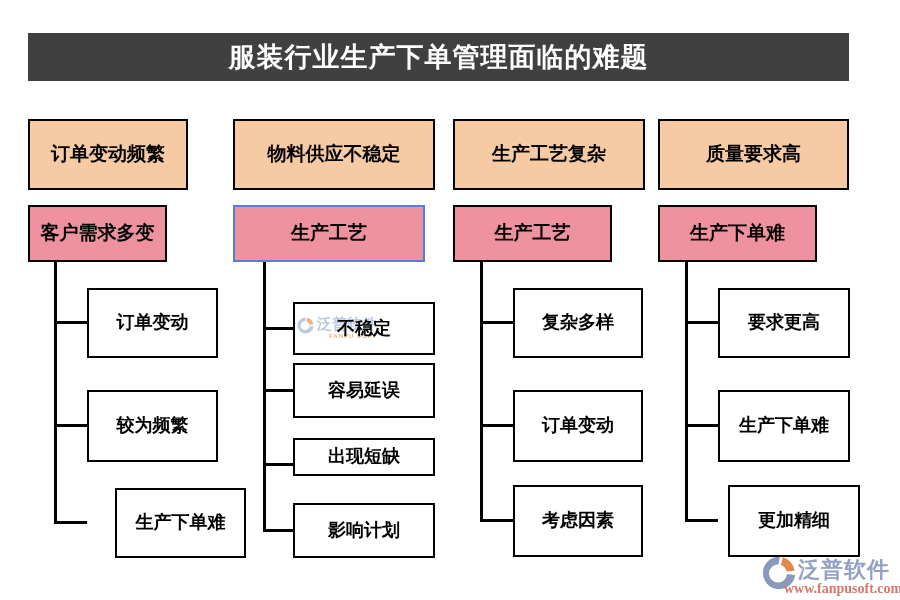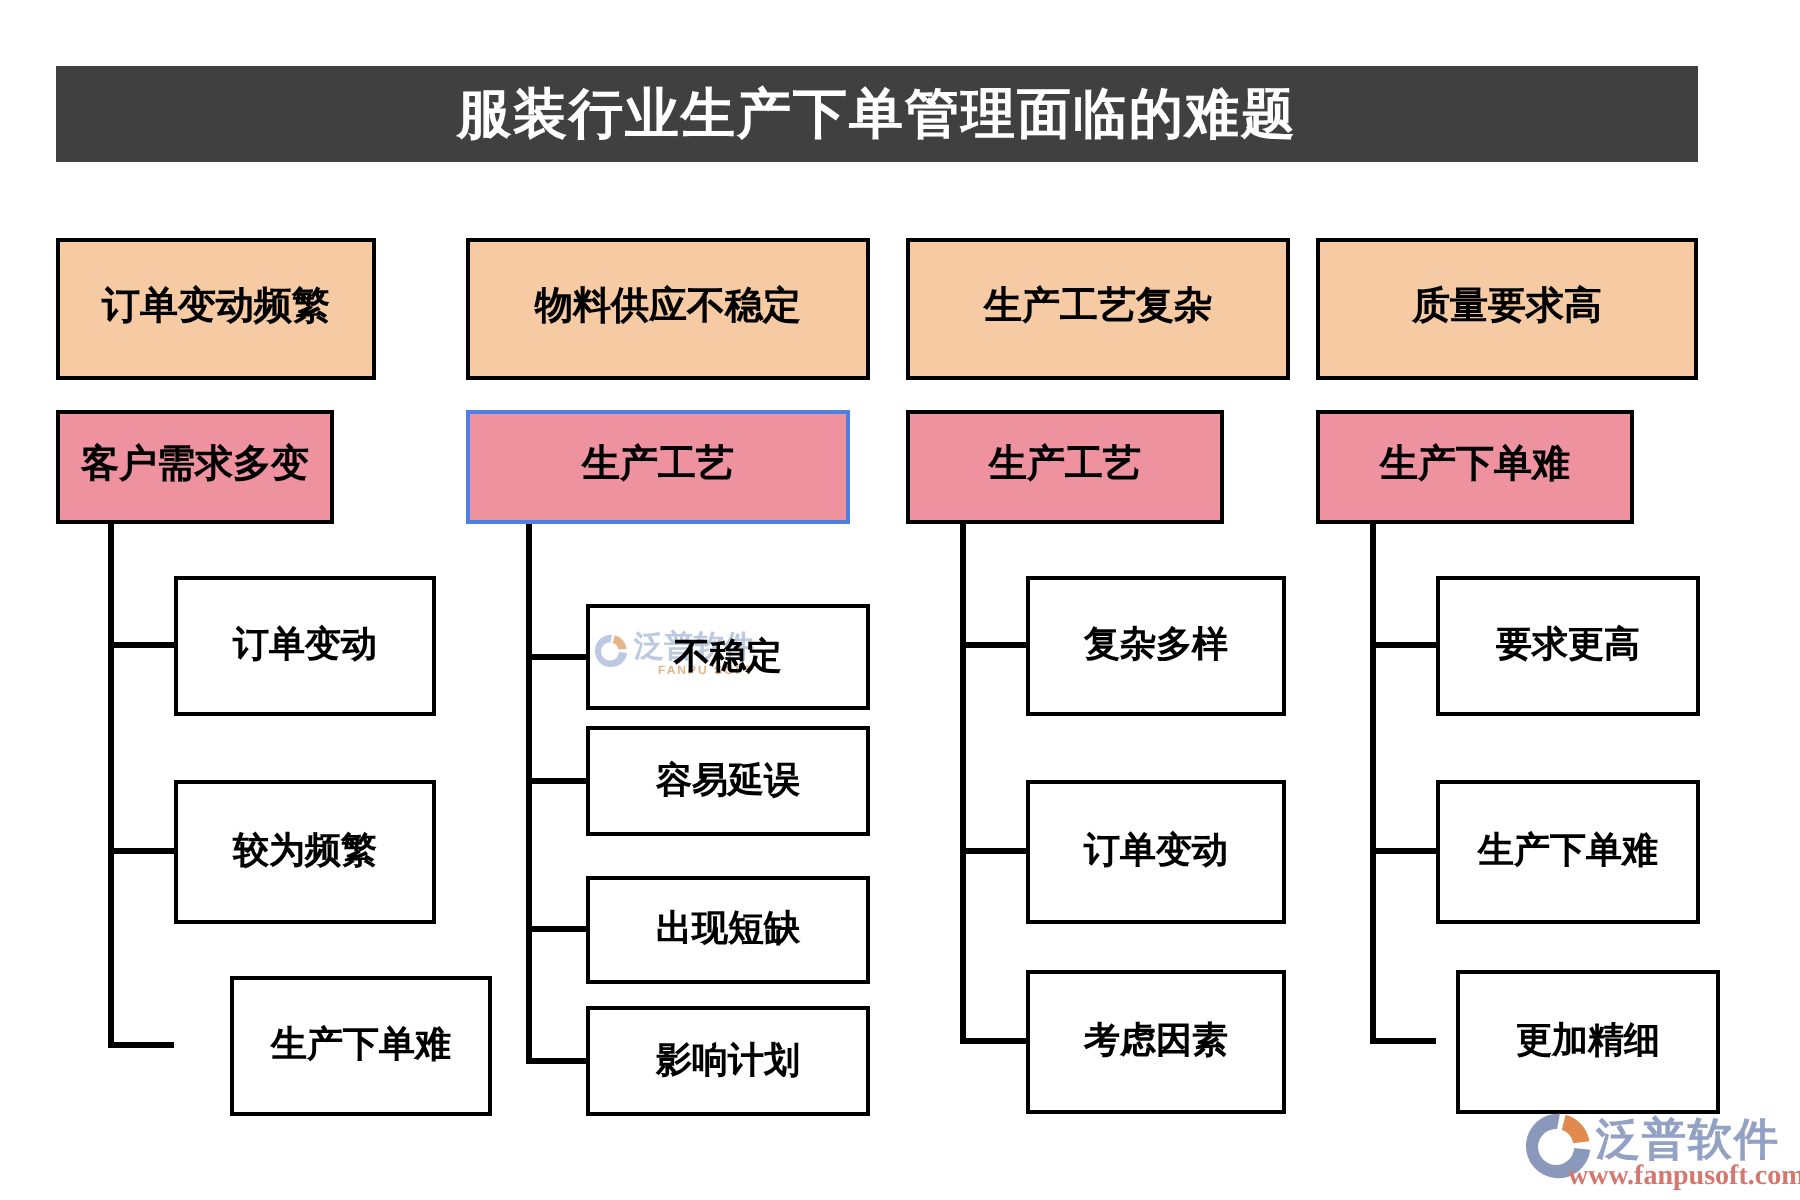--- a/index.html
+++ b/index.html
@@ -81,21 +81,21 @@
       <path d="M24 3.5 A 17 17 0 0 1 36.5 17.5 L 28 18.5 A 9.5 9.5 0 0 0 22 11.5 Z" fill="#e2a873"></path>
     </svg>
     <span class="wm-texts">
       <span class="wm-name">泛普软件</span>
       <span class="wm-sub">FANPU SOFT</span>
     </span>
   </span>
   <span class="item-label">不稳定</span>
 </div>
 <div class="box item-box" style="left:293px; top:363px; width:142px; height:55px;">容易延误</div>
-<div class="box item-box" style="left:293px; top:438px; width:142px; height:54px;">出现短缺</div>
+<div class="box item-box" style="left:293px; top:438px; width:142px; height:38px;">出现短缺</div>
 <div class="box item-box" style="left:293px; top:503px; width:142px; height:55px;">影响计划</div>
 
 <div class="box header-box" style="left:453px; top:119px; width:192px; height:71px;">生产工艺复杂</div>
 <div class="box category-box" style="left:453px; top:205px; width:159px; height:57px;">生产工艺</div>
 <div class="vline" style="left:480px; top:262px; height:260px;"></div>
 <div class="hline" style="left:480px; top:321px; width:33px;"></div>
 <div class="hline" style="left:480px; top:424px; width:33px;"></div>
 <div class="hline" style="left:480px; top:519px; width:33px;"></div>
 <div class="box item-box" style="left:513px; top:288px; width:130px; height:70px;">复杂多样</div>
 <div class="box item-box" style="left:513px; top:390px; width:130px; height:72px;">订单变动</div>

